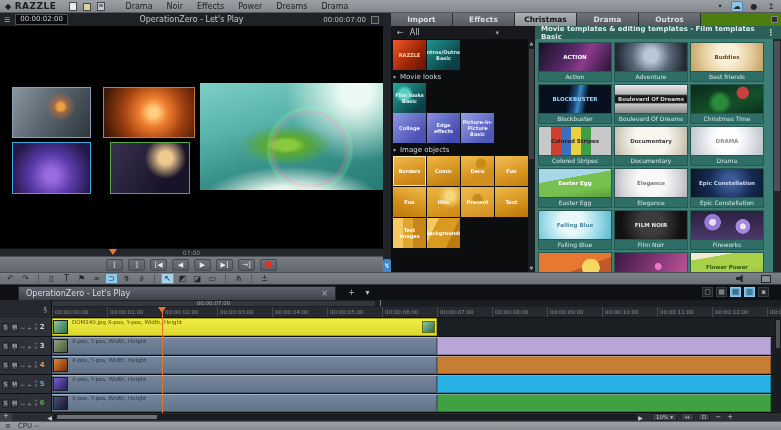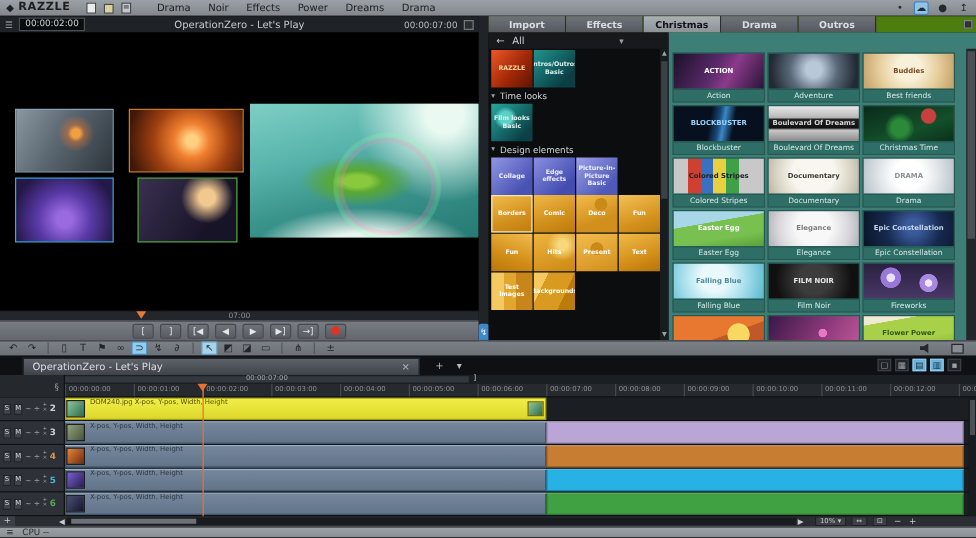--- a/index.html
+++ b/index.html
@@ -261,33 +261,33 @@
           <span>All</span>
           <span class="bl-chev">▾</span>
         </div>
         <div class="bl-content" id="blcontent">
             <div class="thumb-row">
               <div class="cat-thumb" style="background: linear-gradient(130deg, rgb(240, 88, 40), rgb(162, 40, 8) 55%, rgb(94, 20, 4)); color: rgb(255, 216, 160);">RAZZLE</div>
               <div class="cat-thumb" style="background: linear-gradient(135deg, rgb(32, 150, 142), rgb(11, 63, 70) 78%); color: rgb(216, 240, 238);">Intros/Outros Basic</div>
             </div>
             <div class="sec-head">
               <span class="sec-chev">▾</span>
-              <span>Time looks</span>
+              <span>Movie looks</span>
             </div>
             <div class="thumb-row">
               <div class="cat-thumb" style="background: radial-gradient(circle at 35% 38%, rgb(90, 208, 198) 0px, rgb(90, 208, 198) 18%, transparent 32%), linear-gradient(135deg, rgb(39, 168, 158), rgb(11, 64, 70) 82%); color: rgb(224, 244, 242);">Film looks Basic</div>
-            </div>
-            <div class="sec-head">
-              <span class="sec-chev">▾</span>
-              <span>Design elements</span>
             </div>
             <div class="thumb-row">
               <div class="cat-thumb" style="background: linear-gradient(135deg, rgb(146, 152, 228), rgb(74, 82, 180) 78%); color: rgb(238, 240, 255);">Collage</div>
               <div class="cat-thumb" style="background: linear-gradient(135deg, rgb(138, 144, 224), rgb(68, 76, 176) 78%); color: rgb(238, 240, 255);">Edge effects</div>
               <div class="cat-thumb" style="background: linear-gradient(135deg, rgb(154, 160, 232), rgb(80, 88, 184) 78%); color: rgb(238, 240, 255);">Picture-in-Picture Basic</div>
+            </div>
+            <div class="sec-head">
+              <span class="sec-chev">▾</span>
+              <span>Image objects</span>
             </div>
             <div class="thumb-row">
               <div class="cat-thumb sel" style="background: linear-gradient(160deg, rgb(242, 188, 78), rgb(210, 143, 28) 62%, rgb(191, 124, 16)); color: rgb(255, 255, 255);">Borders</div>
               <div class="cat-thumb" style="background: linear-gradient(160deg, rgb(240, 184, 72), rgb(208, 142, 26) 62%, rgb(189, 122, 14)); color: rgb(255, 255, 255);">Comic</div>
               <div class="cat-thumb" style="background: radial-gradient(circle at 60% 25%, rgb(201, 138, 24) 0px, rgb(201, 138, 24) 16%, transparent 18%), linear-gradient(160deg, rgb(242, 188, 78), rgb(210, 143, 28) 65%); color: rgb(255, 255, 255);">Deco</div>
               <div class="cat-thumb" style="background: linear-gradient(160deg, rgb(244, 192, 88), rgb(214, 148, 30) 62%, rgb(192, 126, 14)); color: rgb(255, 255, 255);">Fun</div>
               <div class="cat-thumb" style="background: linear-gradient(200deg, rgb(242, 188, 78), rgb(208, 140, 22) 62%, rgb(186, 120, 12)); color: rgb(255, 255, 255);">Fun</div>
               <div class="cat-thumb" style="background: radial-gradient(circle at 70% 30%, rgb(248, 216, 122) 0px, rgb(248, 216, 122) 12%, transparent 40%), linear-gradient(160deg, rgb(238, 180, 64), rgb(204, 136, 18)); color: rgb(255, 255, 255);">Hits</div>
               <div class="cat-thumb" style="background: radial-gradient(circle at 50% 40%, rgb(201, 138, 24) 0px, rgb(201, 138, 24) 20%, transparent 22%), linear-gradient(160deg, rgb(242, 188, 78), rgb(210, 143, 28)); color: rgb(255, 255, 255);">Present</div>
               <div class="cat-thumb" style="background: linear-gradient(160deg, rgb(240, 186, 74), rgb(208, 140, 22) 66%, rgb(184, 116, 8)); color: rgb(255, 255, 255);">Text</div>
@@ -295,20 +295,24 @@
               <div class="cat-thumb" style="background: linear-gradient(115deg, rgb(246, 200, 98) 0px, rgb(246, 200, 98) 25%, rgb(216, 154, 32) 25%, rgb(216, 154, 32) 70%, rgb(188, 124, 12) 70%); color: rgb(255, 255, 255);">Backgrounds</div>
             </div>
           </div>
         <div class="bl-scroll">
           <div class="sb-up">▲</div>
           <div class="sb-thumb"></div>
           <div class="sb-dn">▼</div>
         </div>
       </div>
       <div class="br">
+        <div class="br-head">
+          <span>Movie templates &amp; editing templates - Film templates Basic</span>
+          <span class="br-menu">⋮</span>
+        </div>
         <div class="br-grid" id="brgrid">
             <div class="card">
               <div class="card-img" style="background: linear-gradient(120deg, rgb(26, 16, 40), rgb(90, 42, 106) 45%, rgb(138, 58, 138) 62%, rgb(42, 20, 56)); color: rgb(255, 255, 255);">ACTION</div>
               <div class="card-label">Action</div>
             </div>
             <div class="card">
               <div class="card-img" style="background: radial-gradient(circle at 50% 45%, rgb(184, 200, 216) 0px, rgb(184, 200, 216) 16%, rgb(90, 106, 122) 48%, rgb(34, 42, 52) 88%); color: rgb(221, 221, 238);"></div>
               <div class="card-label">Adventure</div>
             </div>
             <div class="card">

